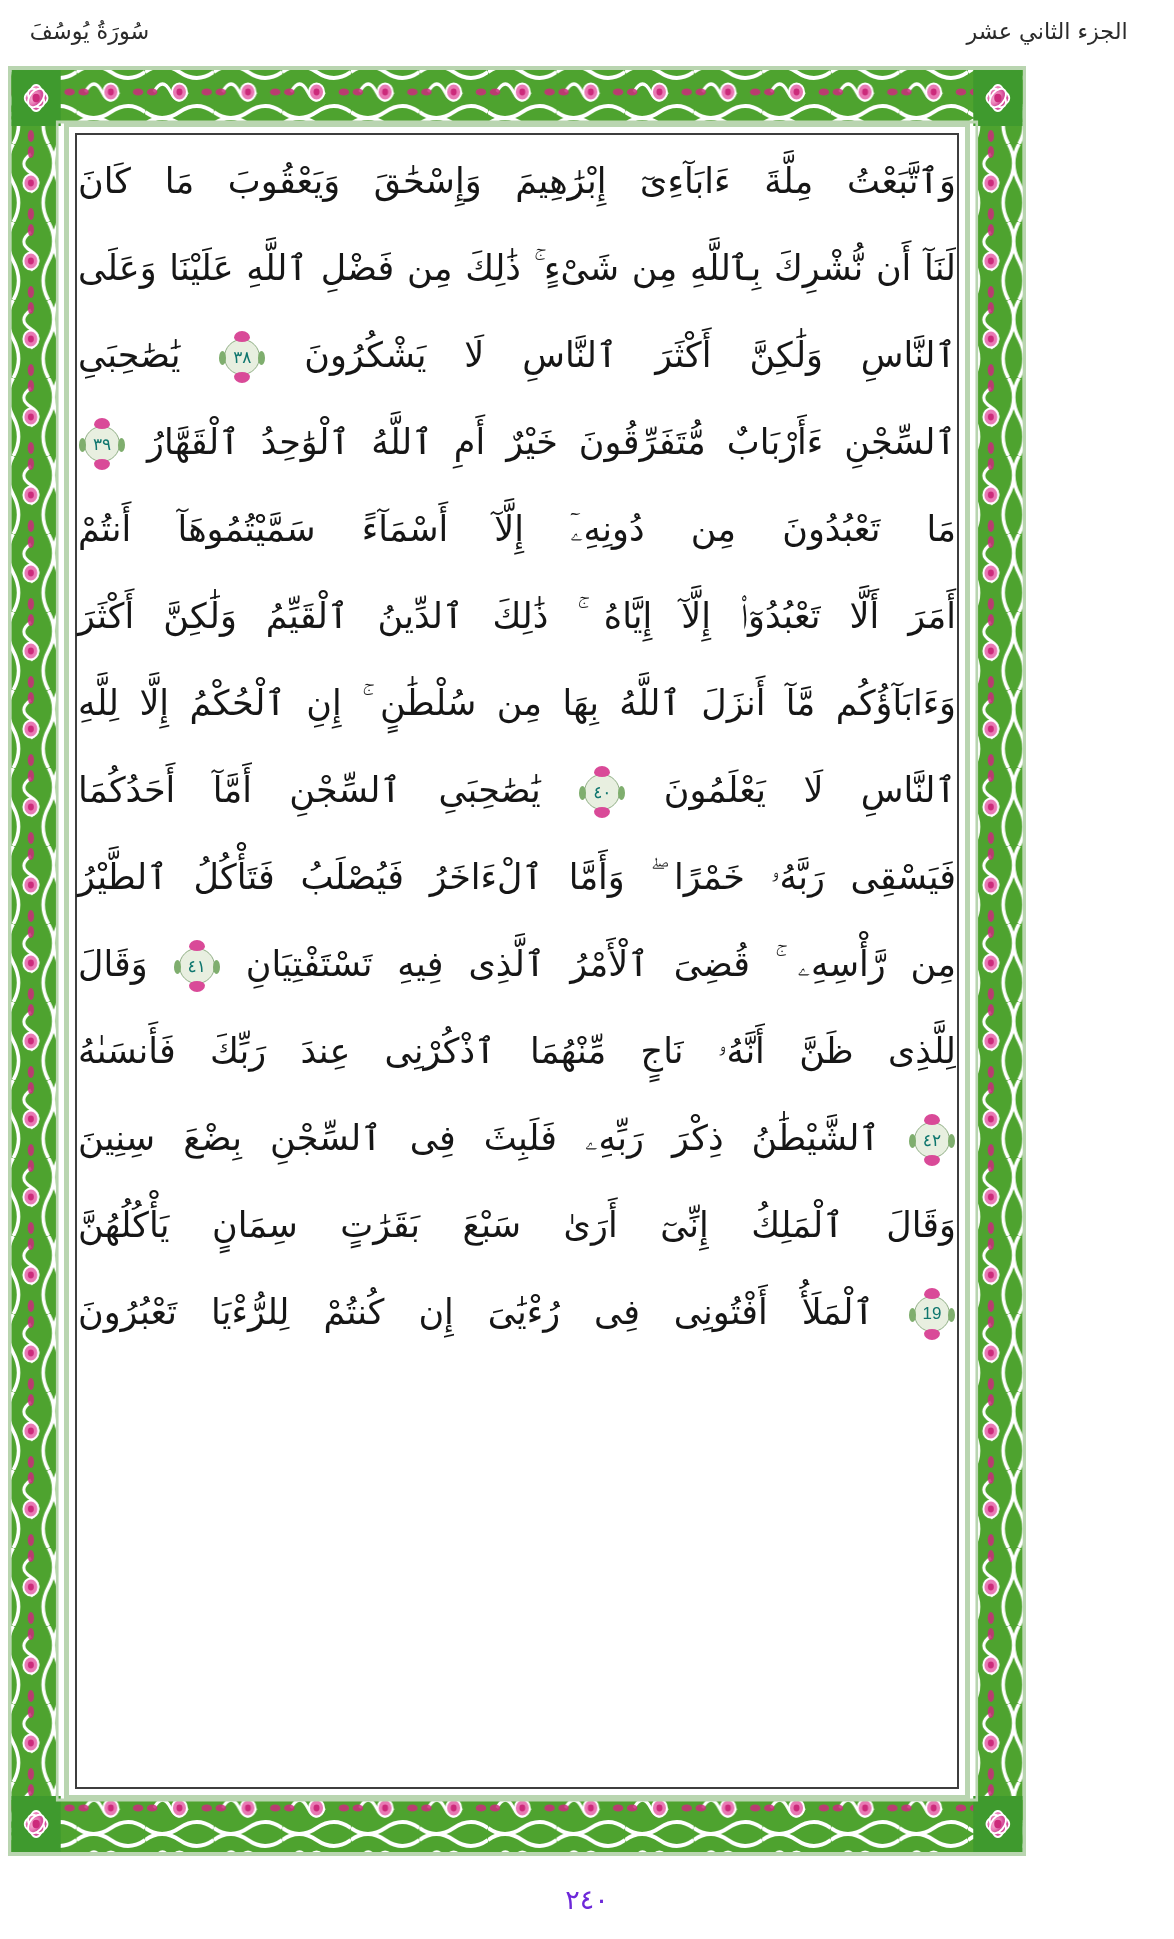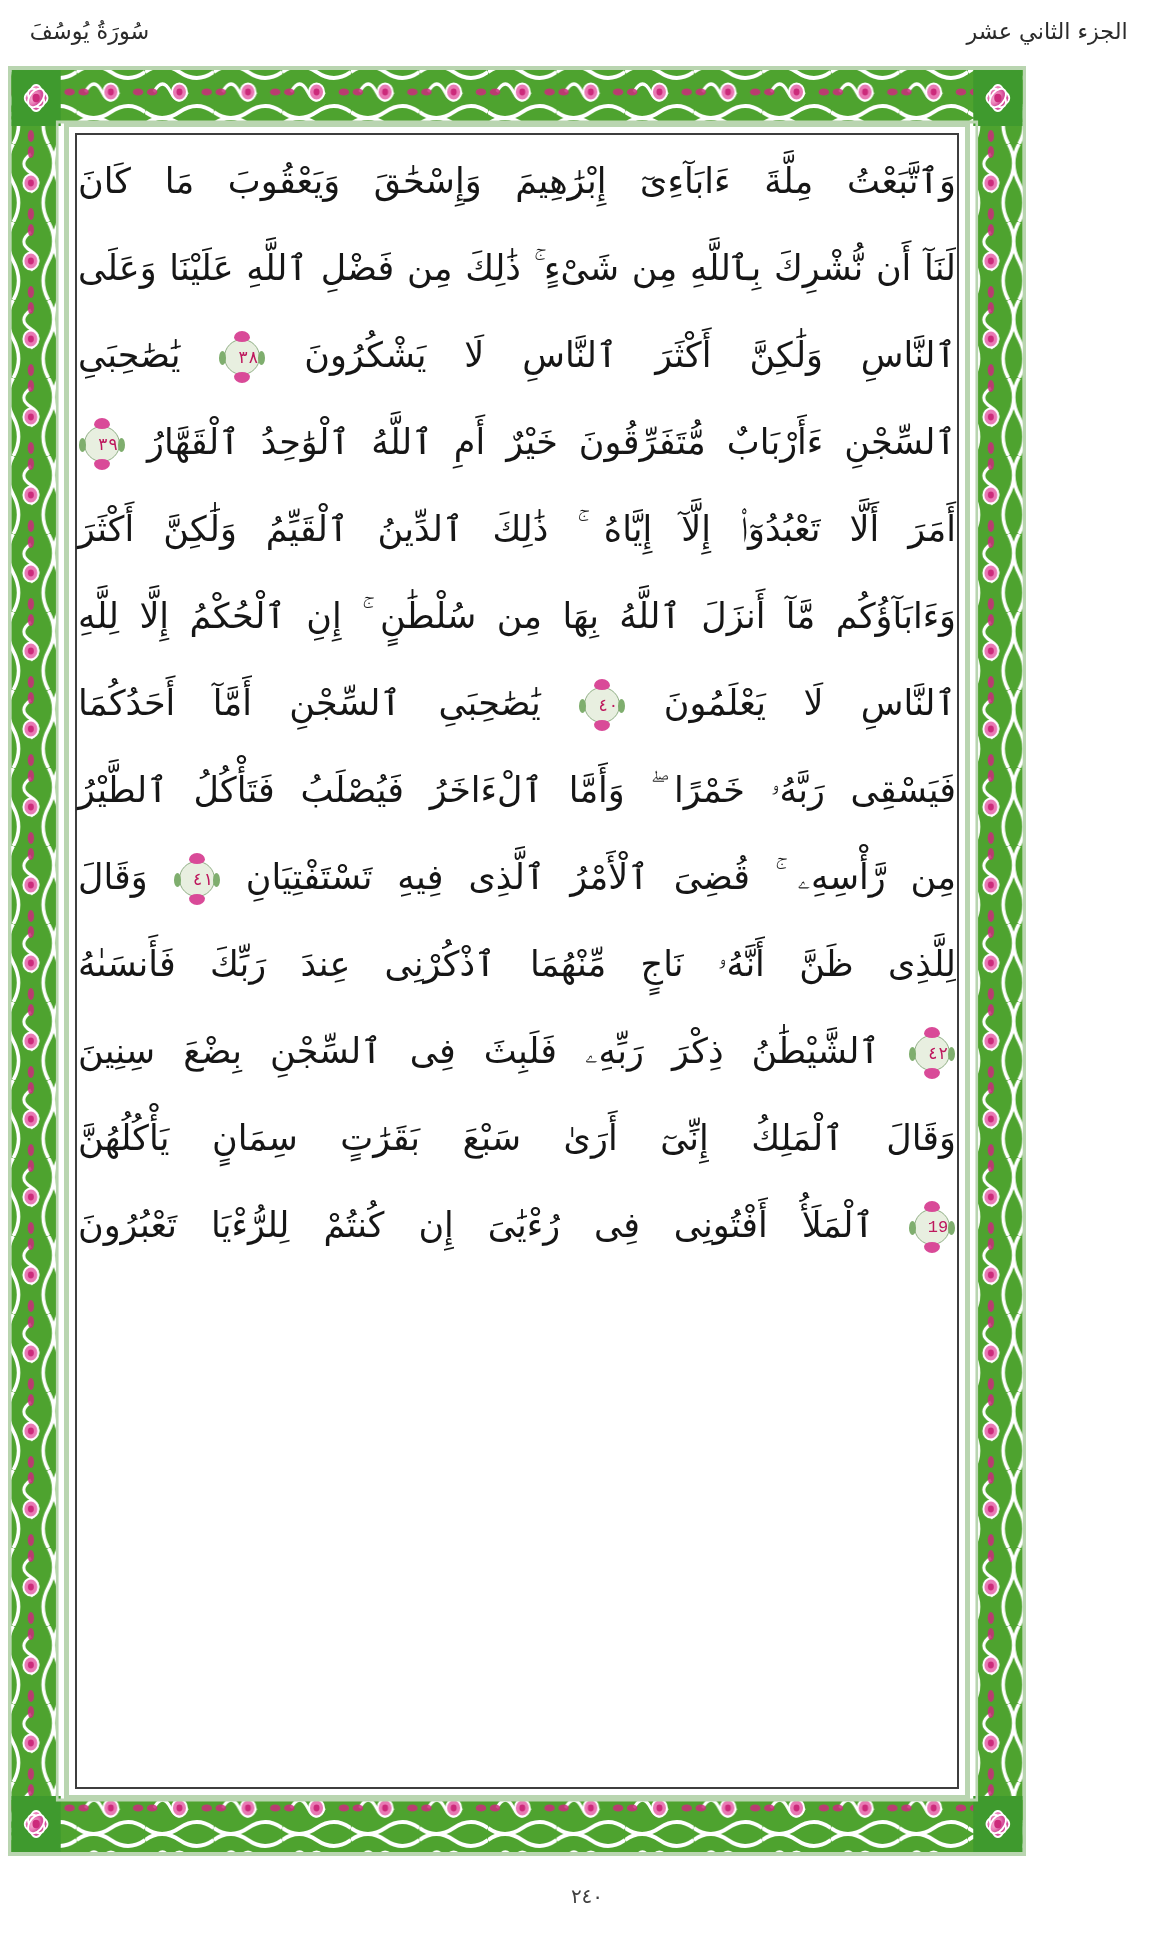--- a/index.html
+++ b/index.html
@@ -144,41 +144,41 @@
     position: absolute;
     top: 19px;
     width: 7px; height: 14px;
     background: #7fae6e;
     border-radius: 50%;
   }
   .aya-marker .leaf-l { left: -3px; }
   .aya-marker .leaf-r { right: -3px; }
   .aya-marker .aya-num {
     position: absolute;
-    top: 7px; left: 8px;
+    top: 7px; left: 2px;
     width: 36px; height: 36px;
     display: flex;
     align-items: center;
     justify-content: center;
-    font-family: Liberation Mono, monospace;
+    font-family: Liberation Sans, sans-serif;
     font-size: 17px;
-    color: #be185d;
+    color: #0f766e;
     direction: rtl;
   }
 
   
   .page-number {
     position: absolute;
     left: 0;
     top: 1884px;
     width: 1174px;
     text-align: center;
     font-family: "DejaVu Sans", sans-serif;
-    font-size: 20px;
-    color: #404040;
+    font-size: 27px;
+    color: #6d28d9;
     letter-spacing: 1px;
   }
 </style>
 </head>
 <body>
 
 <div class="page-header">
   <div class="header-text header-left">سُورَةُ يُوسُفَ</div>
   <div class="header-text header-right">الجزء الثاني عشر</div>
 </div>
@@ -296,20 +296,23 @@
     <div class="aya-line">
       <span>ٱلسِّجْنِ ءَأَرْبَابٌ مُّتَفَرِّقُونَ خَيْرٌ أَمِ ٱللَّهُ ٱلْوَٰحِدُ ٱلْقَهَّارُ</span>
       <span class="aya-marker">
         <span class="rosette-body"></span>
         <span class="petal-top"></span><span class="petal-bot"></span>
         <span class="leaf-l"></span><span class="leaf-r"></span>
         <span class="aya-num">٣٩</span>
       </span>
     </div>
 
+    <div class="aya-line">
+      <span>مَا تَعْبُدُونَ مِن دُونِهِۦٓ إِلَّآ أَسْمَآءً سَمَّيْتُمُوهَآ أَنتُمْ</span>
+    </div>
 
     <div class="aya-line">
       <span>أَمَرَ أَلَّا تَعْبُدُوٓا۟ إِلَّآ إِيَّاهُ ۚ ذَٰلِكَ ٱلدِّينُ ٱلْقَيِّمُ وَلَٰكِنَّ أَكْثَرَ</span>
     </div>
 
     <div class="aya-line">
       <span>وَءَابَآؤُكُم مَّآ أَنزَلَ ٱللَّهُ بِهَا مِن سُلْطَٰنٍ ۚ إِنِ ٱلْحُكْمُ إِلَّا لِلَّهِ</span>
     </div>
 
     <div class="aya-line">

